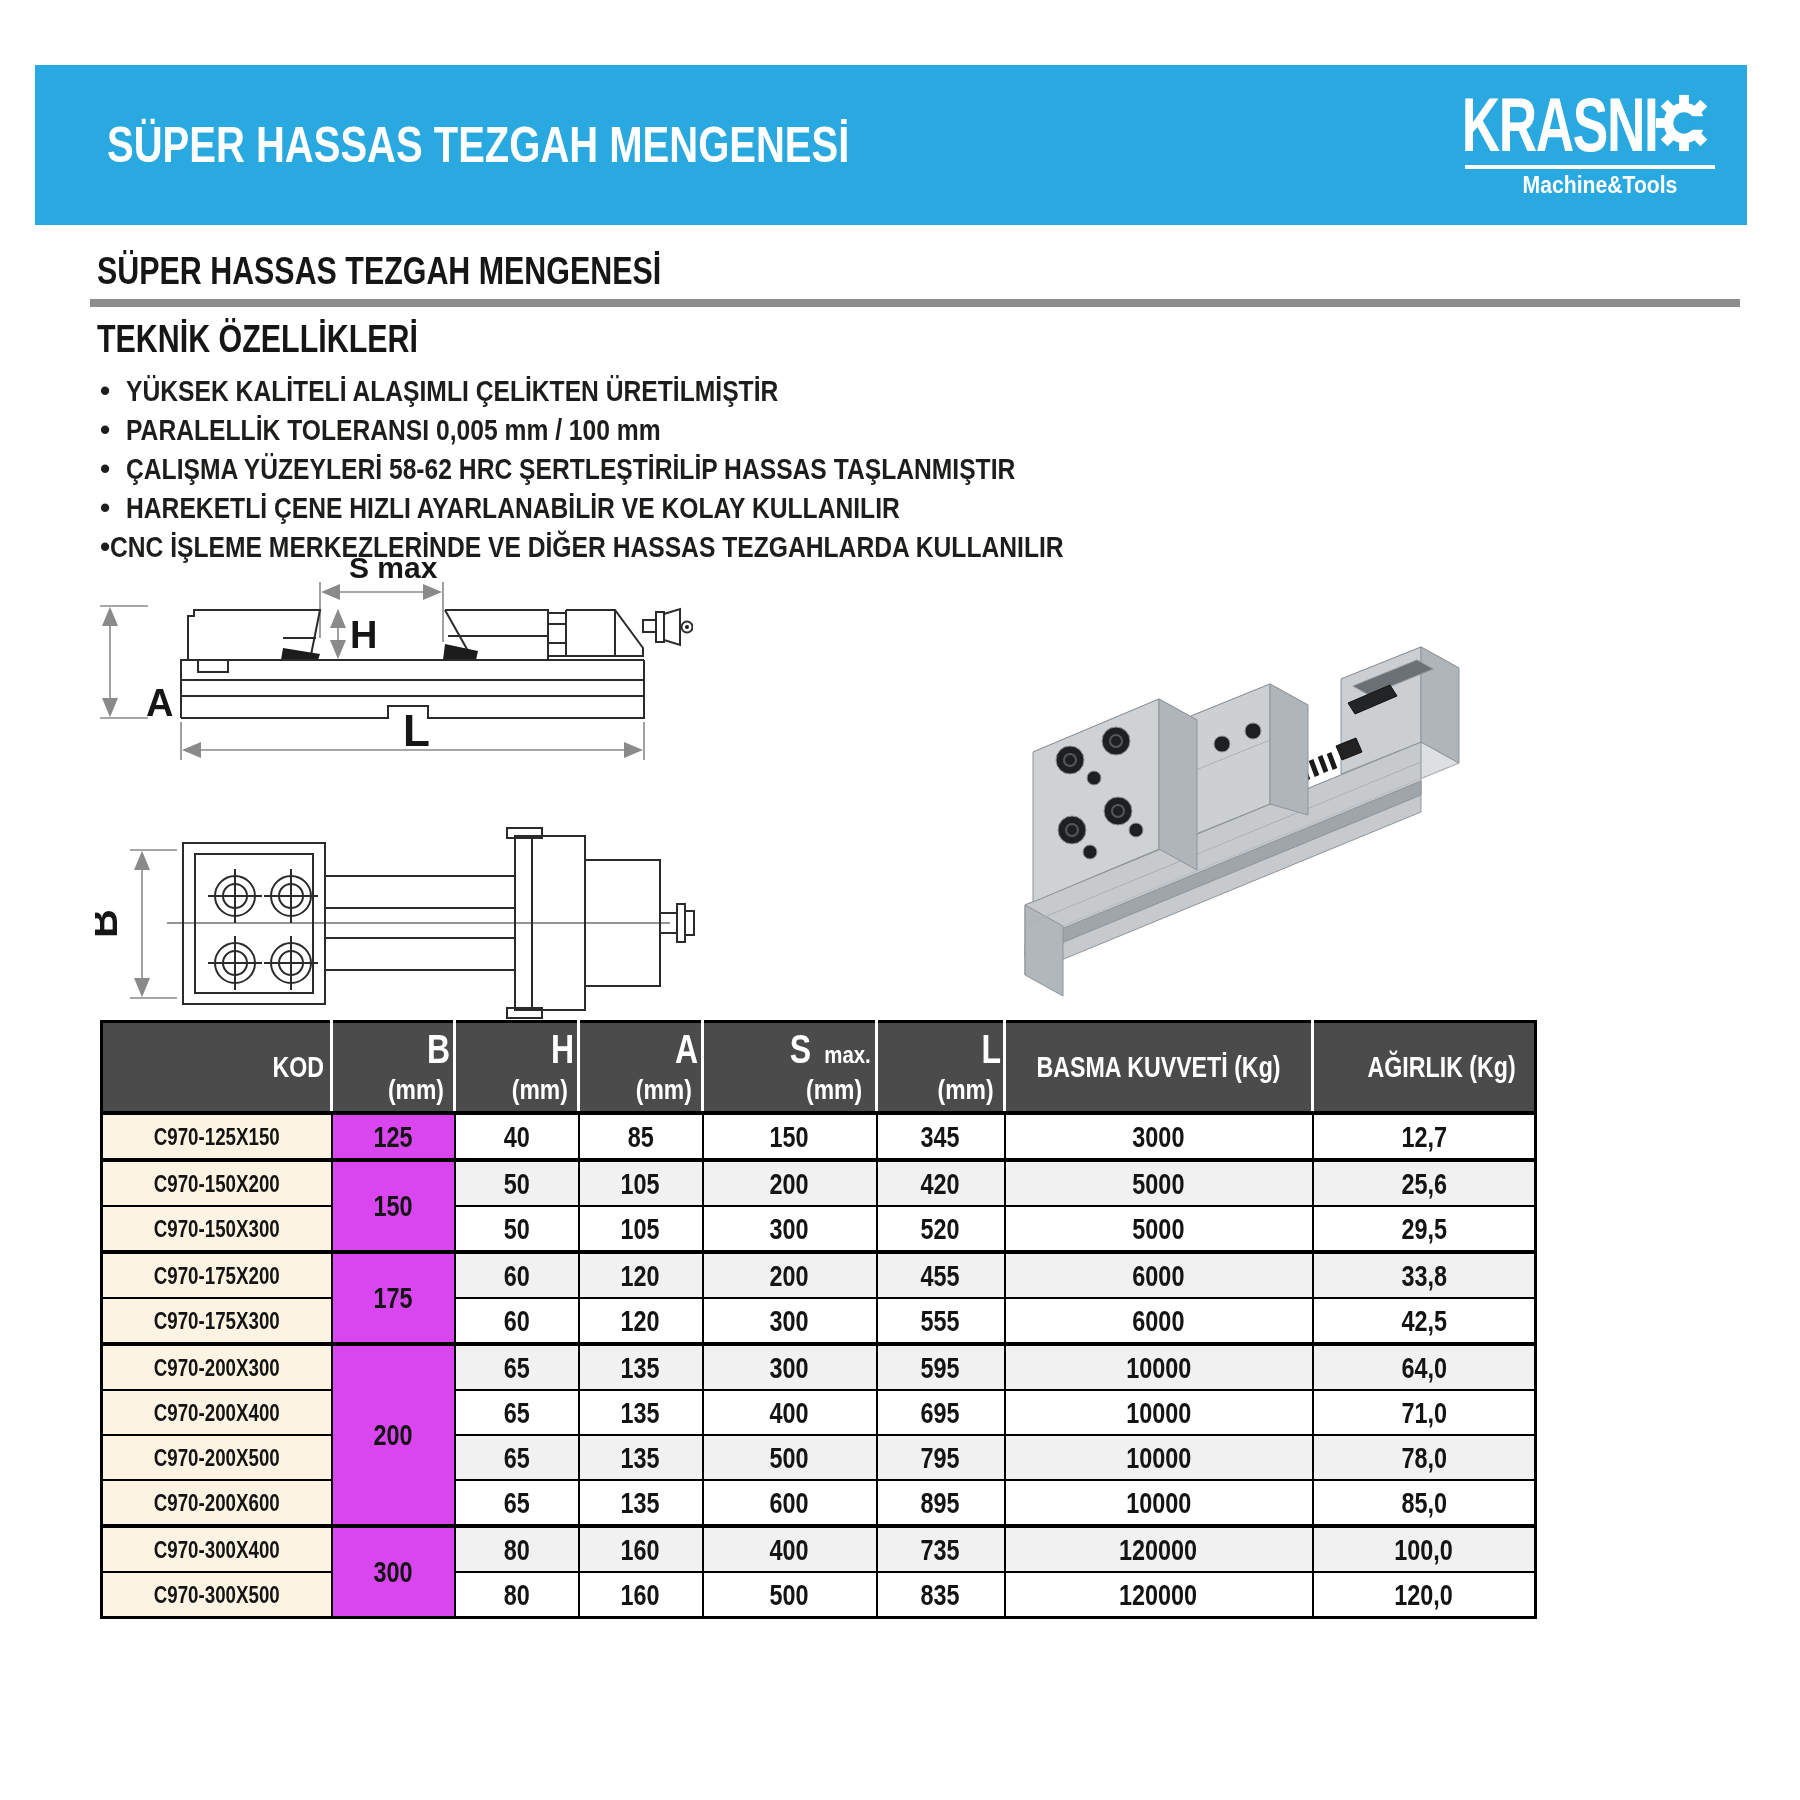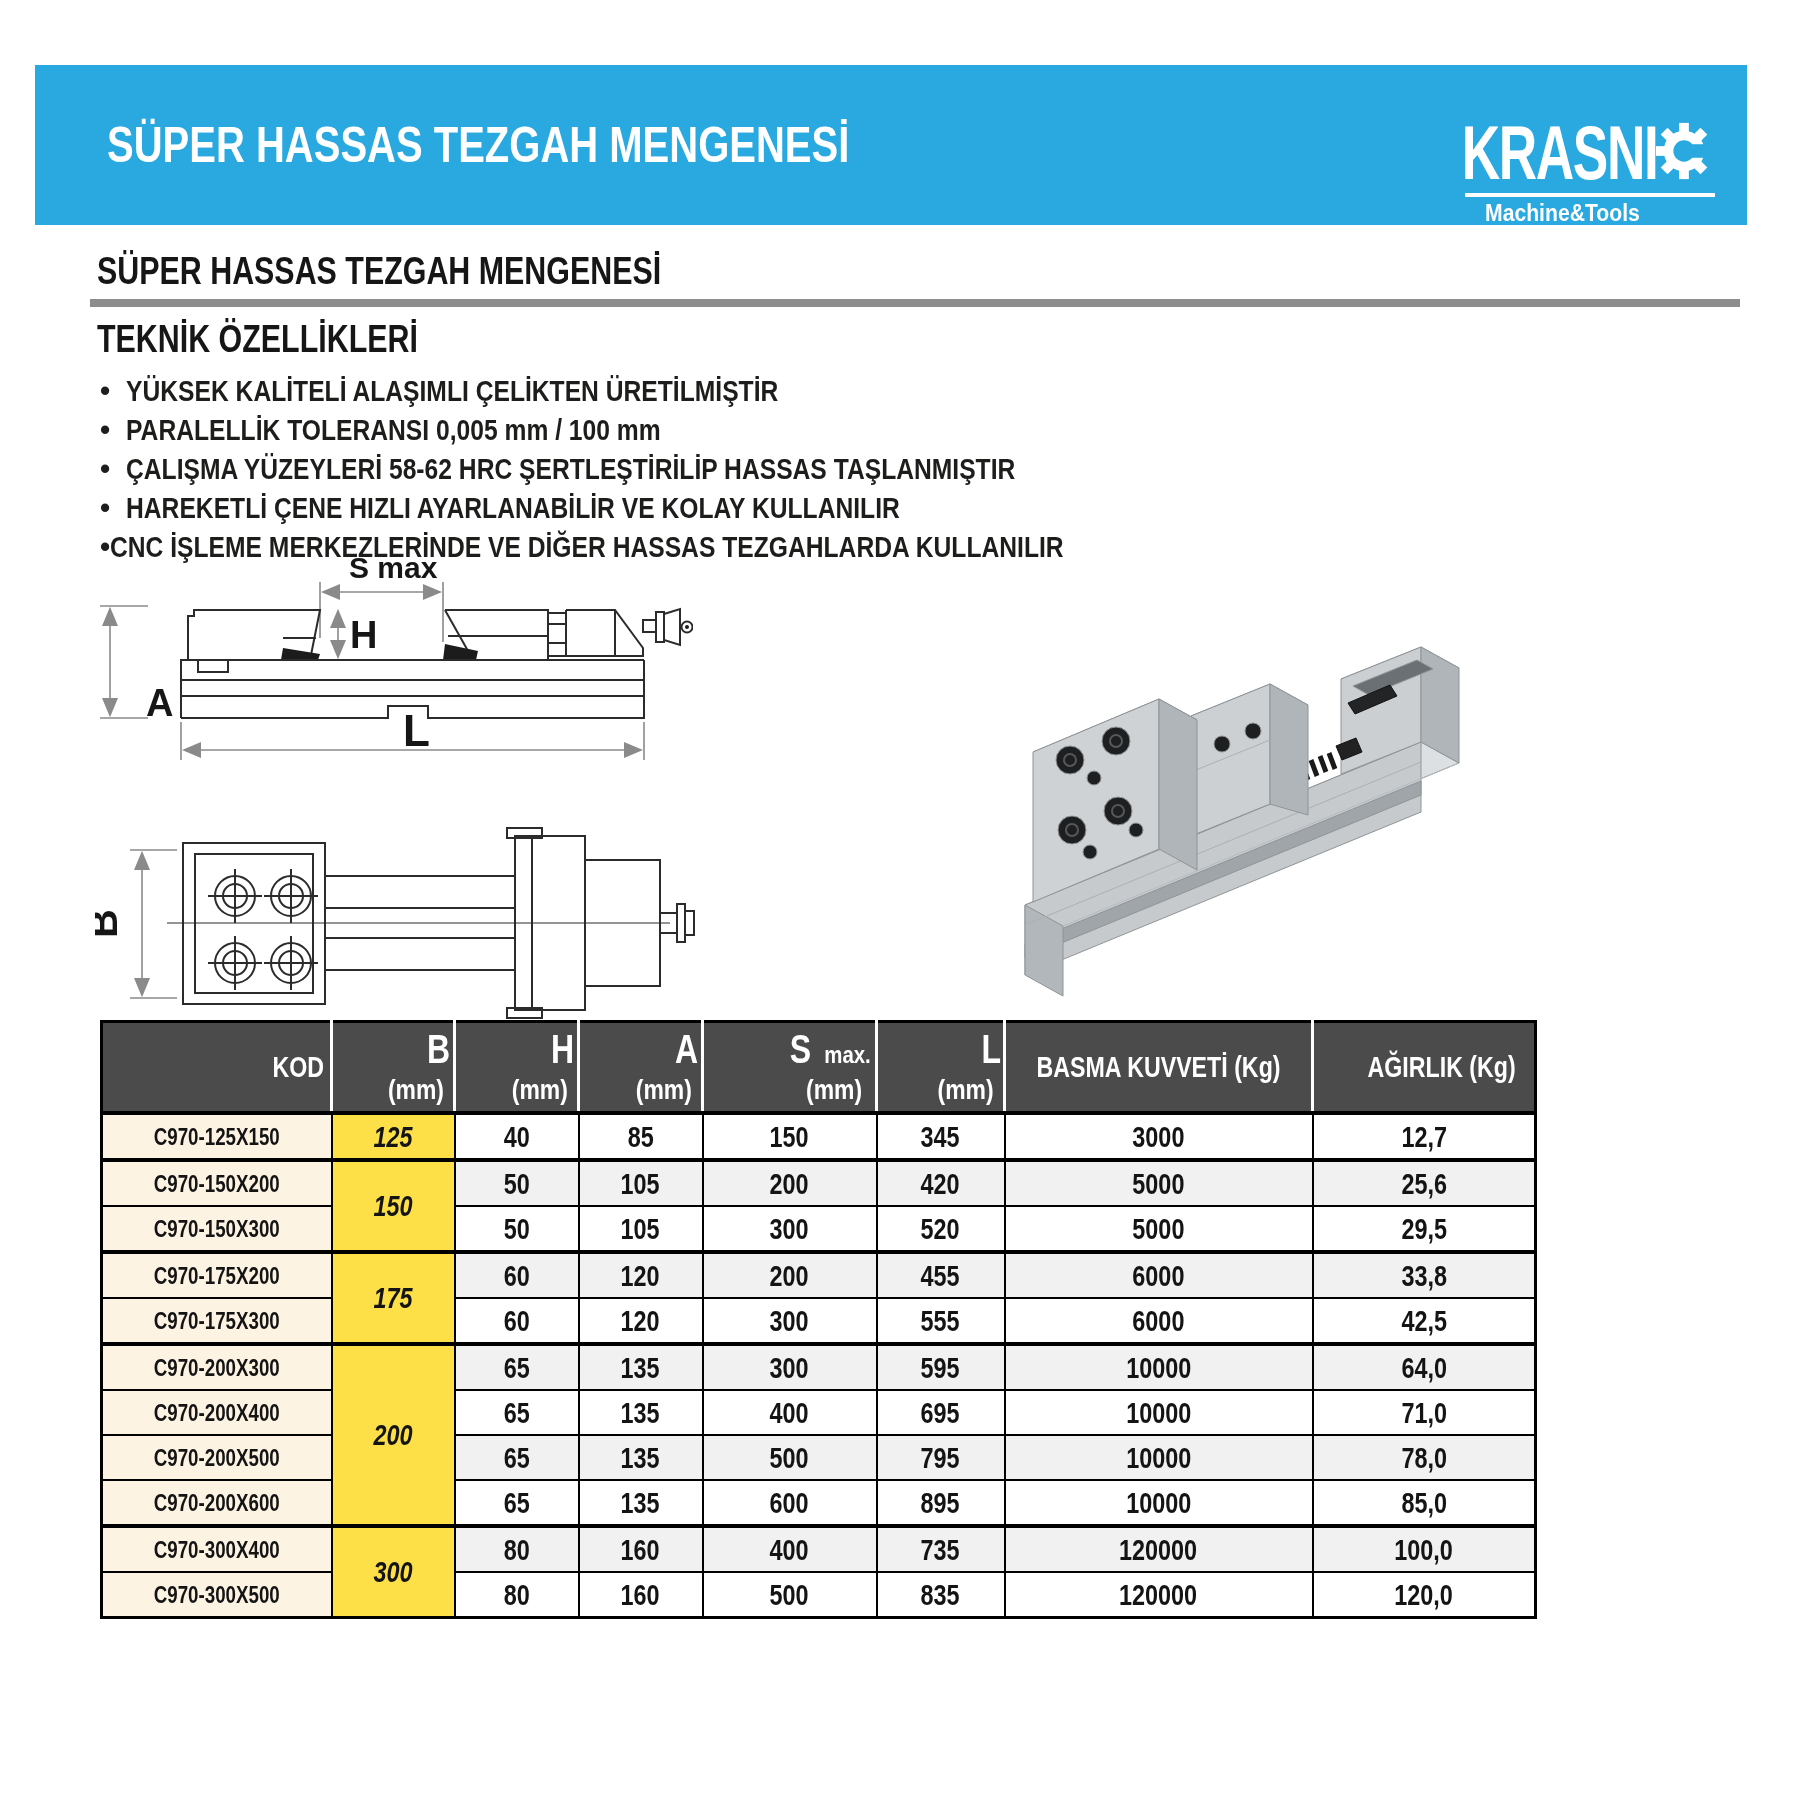--- a/index.html
+++ b/index.html
@@ -6,21 +6,21 @@
   body{width:1800px;height:1800px;position:relative;background:#fff;overflow:hidden;
        font-family:"Liberation Sans",sans-serif;color:#1a1a1a;}
   .abs{position:absolute;}
   .cx{display:inline-block;transform:scaleX(.78);transform-origin:center;white-space:nowrap;}
   .cxl{display:inline-block;transform:scaleX(.8);transform-origin:left center;white-space:nowrap;}
 
   
   .blue-bar{left:35px;top:65px;width:1712px;height:160px;background:#29a9e0;}
   .bar-title{position:absolute;left:72px;top:50%;transform:translateY(-50%);
              font-size:50px;font-weight:bold;color:#fff;letter-spacing:0px;}
-  .logo{position:absolute;right:32px;top:24px;width:250px;text-align:left;margin-top:28px;}
+  .logo{position:absolute;right:32px;top:24px;width:250px;text-align:center;}
   .logo-row{display:flex;align-items:center;justify-content:flex-end;height:72px;}
   .logo-text{font-size:76px;font-weight:bold;color:#fff;display:inline-block;
              transform:scaleX(.7);transform-origin:right center;letter-spacing:-2px;line-height:72px;}
   .logo-underline{height:4px;background:#fff;margin-top:4px;}
   .logo-tagline{font-size:23px;font-weight:bold;color:#fff;margin-top:3px;
                 transform:scaleX(.92);transform-origin:right center;}
 
   
   .h-black{font-size:38px;font-weight:bold;color:#161616;}
   .rule{background:#8d8d8d;}
@@ -40,21 +40,21 @@
   .th-l1{line-height:1;}
   .th-big{font-size:40px;font-weight:bold;display:inline-block;transform:scaleX(.8);}
   .th-small{font-size:24px;font-weight:bold;display:inline-block;transform:scaleX(.85);}
   .th-single{font-size:29px;font-weight:bold;display:inline-block;transform:scaleX(.8);white-space:nowrap;}
   .th-unit{font-size:27px;font-weight:bold;margin-top:6px;transform:scaleX(.85);}
   td{border:2px solid #000;height:43px;text-align:center;vertical-align:middle;
      font-size:30px;font-weight:bold;color:#141414;background:#fff;padding:0;}
   tr.group-start td{border-top:4px solid #000;}
   tr.stripe td{background:#f1f1f2;}
   td.kod, tr.stripe td.kod{background:#fdf3e2;font-size:24px;}
-  td.bcell, tr.stripe td.bcell{background:#fde047;font-style:italic;}
+  td.bcell, tr.stripe td.bcell{background:#d946ef;}
 
   
   .dg-label{font-family:"Liberation Sans",sans-serif;font-weight:bold;fill:#161616;}
   svg .body-line{stroke:#2b2b2b;stroke-width:2;fill:none;}
   svg .dim{stroke:#8a8a8a;stroke-width:1.6;fill:none;}
 </style>
 </head>
 <body>
 
 <div class="abs blue-bar">

